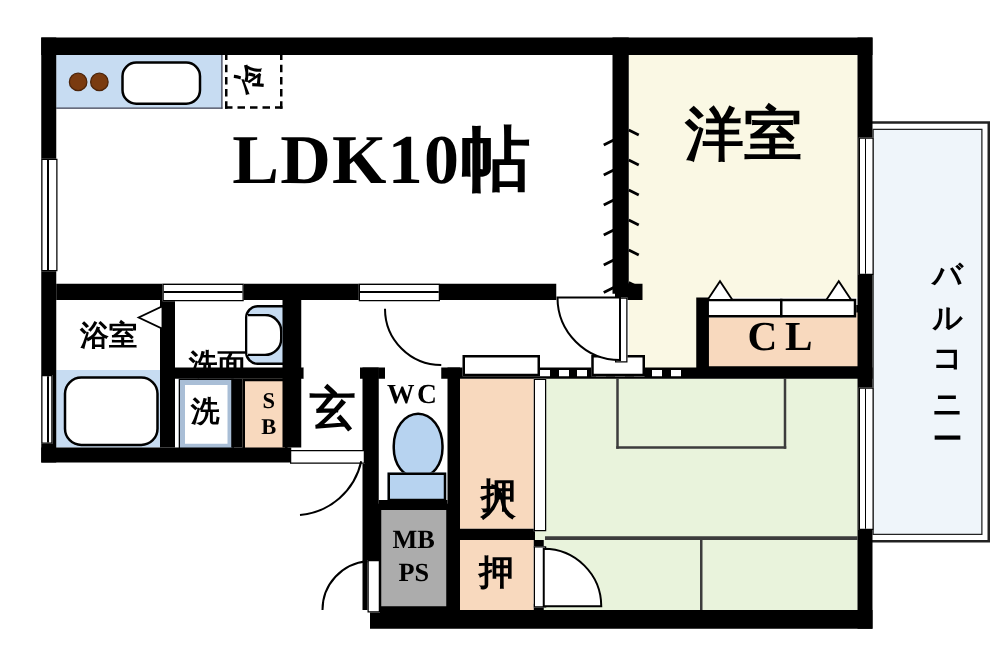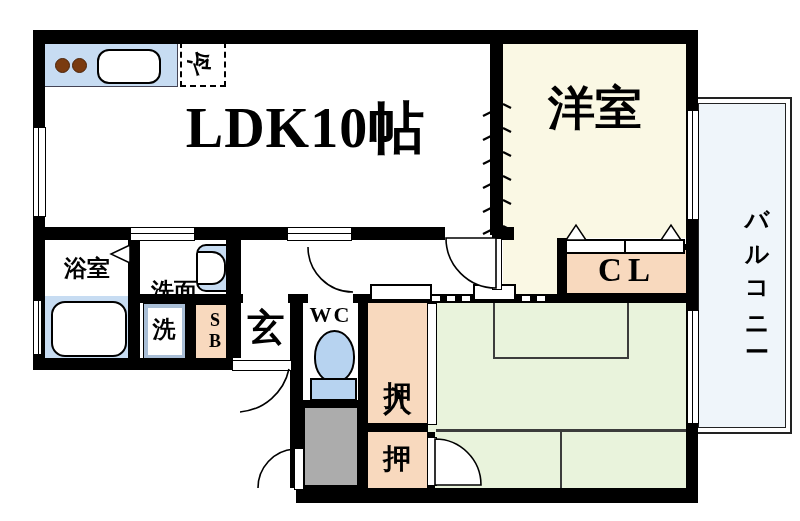--- a/index.html
+++ b/index.html
@@ -142,15 +142,19 @@
   <div class="lbl vtext" style="left:710px;top:160px;width:60px;height:220px;font-size:24px;font-weight:bold;letter-spacing:9px;text-align:center;">バルコニー</div>
   <div class="lbl" style="left:561px;top:252px;width:132px;font-size:33px;letter-spacing:6px;">CL</div>
   <div class="lbl" style="left:45px;top:256px;width:84px;font-size:23px;">浴室</div>
   <div class="lbl" style="left:140px;top:256px;width:68px;font-size:23px;margin-top:23px;">洗面</div>
   <div class="lbl" style="left:143px;top:317px;width:42px;font-size:23px;">洗</div>
   <div class="lbl vtext" style="left:196px;top:306px;width:28px;height:50px;font-size:18px;text-align:center;letter-spacing:1px;">SB</div>
   <div class="lbl" style="left:241px;top:308px;width:50px;font-size:37px;">玄</div>
   <div class="lbl" style="left:303px;top:303px;width:55px;font-size:22px;letter-spacing:2px;">WC</div>
   <div class="lbl vtext" style="left:382px;top:312px;width:30px;height:104px;font-size:28px;text-align:center;letter-spacing:4px;">押入</div>
   <div class="lbl" style="left:367px;top:444px;width:60px;font-size:28px;">押</div>
+  <div class="lbl" style="left:303px;top:418px;width:56px;font-size:21px;line-height:1.3;">
+    <div>MB</div>
+    <div>PS</div>
+  </div>
   <div class="lbl" style="left:182px;top:50px;width:38px;font-size:23px;transform:rotate(-35deg);">冷</div>
 
 </div>
 
 </body></html>

